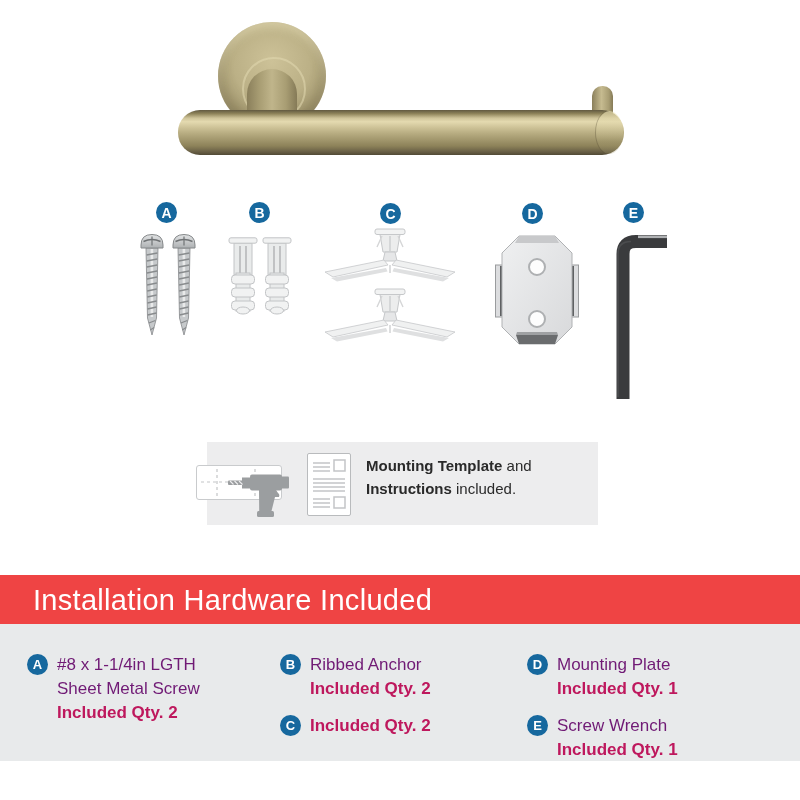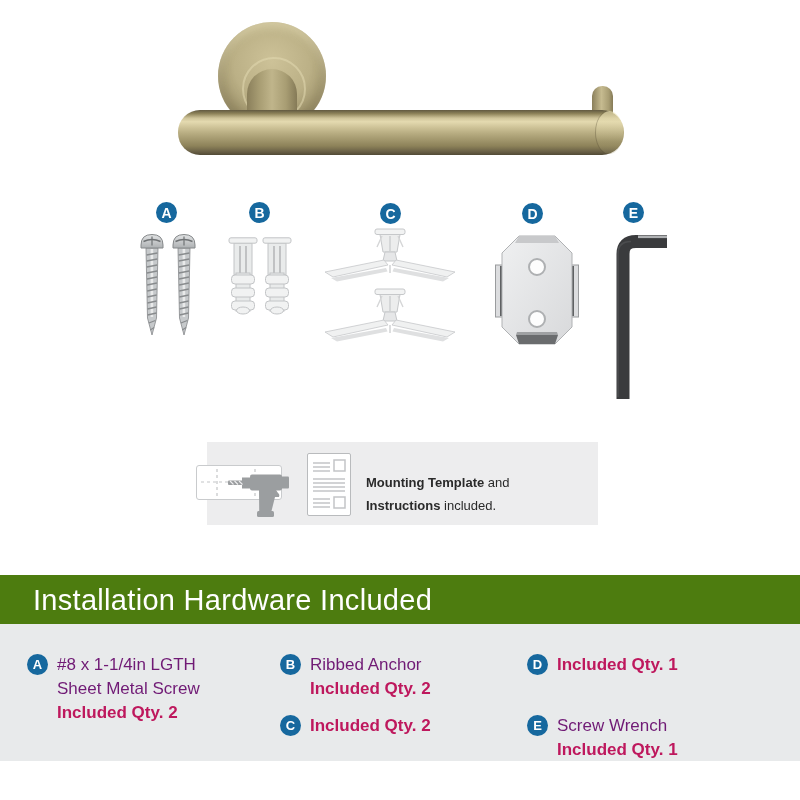--- a/index.html
+++ b/index.html
@@ -27,25 +27,25 @@
   .tag{width:21px;height:21px;border-radius:50%;background:#16689e;color:#fff;
     font-size:14px;font-weight:bold;display:flex;align-items:center;justify-content:center;line-height:1;}
   .tag.small{width:21px;height:21px;font-size:13px;}
 
   
   .note-box{left:207px;top:442px;width:391px;height:83px;background:#ededee;}
   .tpl-rect{left:196px;top:465px;width:84px;height:33px;background:#fff;
     border:1px solid #c9cbcd;border-radius:3px;}
   .doc-icon{left:307px;top:453px;width:42px;height:61px;background:#fff;
     border:1.5px solid #b9bbbd;border-radius:2px;}
-  .note-text{left:366px;top:471px;width:210px;font-size:13px;line-height:23px;color:#2a2a2a;}
+  .note-text{left:366px;top:454px;width:210px;font-size:15px;line-height:23px;color:#2a2a2a;}
   .note-text .b{font-weight:bold;}
 
   
-  .banner{left:0;top:575px;width:800px;height:49px;background:#4d7c0f;}
+  .banner{left:0;top:575px;width:800px;height:49px;background:#ef4444;}
   .banner-title{position:absolute;left:33px;top:0;height:49px;line-height:50px;
     color:#fff;font-size:29px;letter-spacing:.3px;white-space:nowrap;}
 
   
   .legend-bg{left:0;top:624px;width:800px;height:137px;background:#e8eaeb;}
   .litem{position:absolute;display:flex;align-items:flex-start;}
   .litem .tag{flex:0 0 auto;margin-right:9px;margin-top:1px;}
   .lname{font-size:17px;line-height:24px;color:#701a75;white-space:nowrap;}
   .lqty{font-size:17px;line-height:24px;color:#be185d;font-weight:bold;white-space:nowrap;}
 </style>
@@ -235,20 +235,21 @@
     <div>
       <div class="lqty">Included Qty. 2</div>
     </div>
   </div>
 
   <div class="litem" style="left:527px;top:653px;">
     <div class="tag small">
         <span>D</span>
       </div>
     <div>
+      <div class="lname">Mounting Plate</div>
       <div class="lqty">Included Qty. 1</div>
     </div>
   </div>
 
   <div class="litem" style="left:527px;top:714px;">
     <div class="tag small">
         <span>E</span>
       </div>
     <div>
       <div class="lname">Screw Wrench</div>

